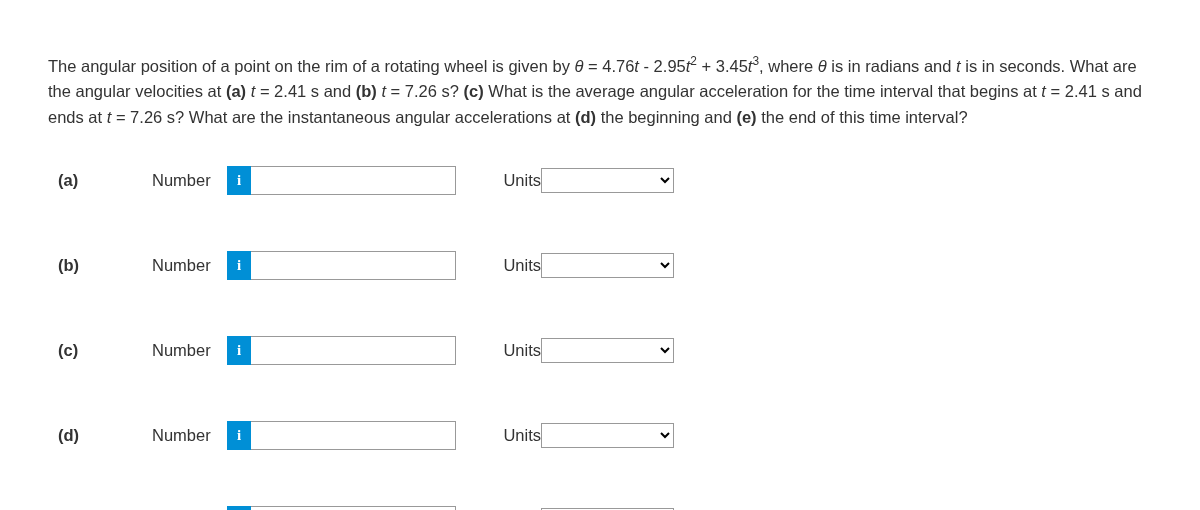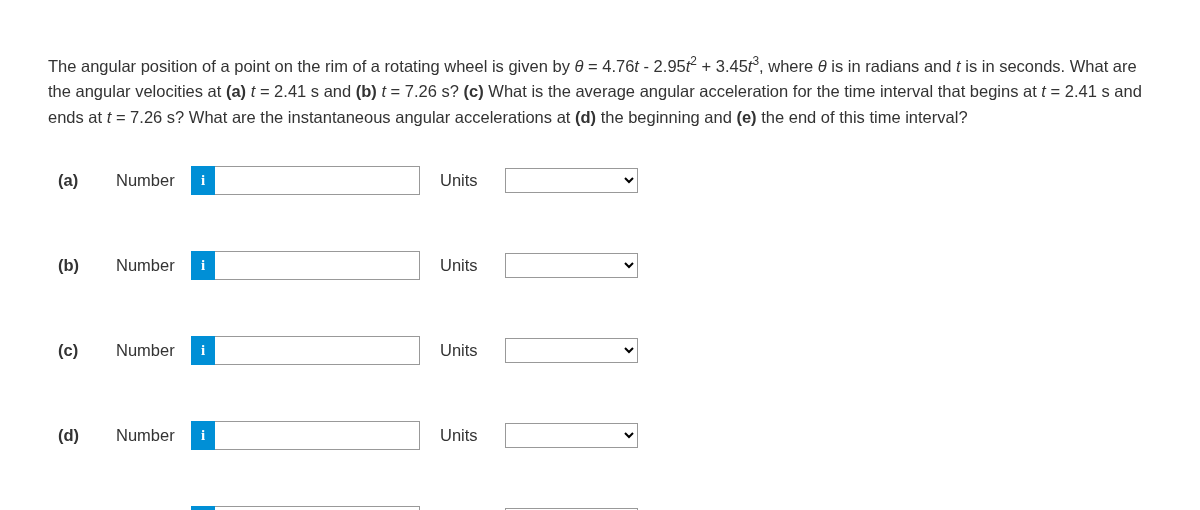--- a/index.html
+++ b/index.html
@@ -29,20 +29,21 @@
       display: flex;
       align-items: center;
       gap: 0;
     }
     .part-label {
       width: 58px;
       font-weight: 700;
     }
     .num-label {
       width: 75px;
+      margin-left: 36px;
     }
     .info-btn {
       width: 24px;
       height: 29px;
       background: #008fd6;
       color: #fff;
       display: flex;
       align-items: center;
       justify-content: center;
       font-family: Georgia, "Times New Roman", serif;
@@ -55,20 +56,21 @@
       width: 205px;
       height: 29px;
       border: 1px solid #999;
       border-left: none;
       padding: 2px 6px;
       font-size: 15px;
     }
     .units-label {
       width: 65px;
       margin-left: 20px;
+      text-align: right;
     }
     .units-select {
       width: 133px;
       height: 25px;
       border: 1px solid #999;
       background: #fff;
       padding: 1px 4px;
       font-size: 14px;
     }
   </style>

